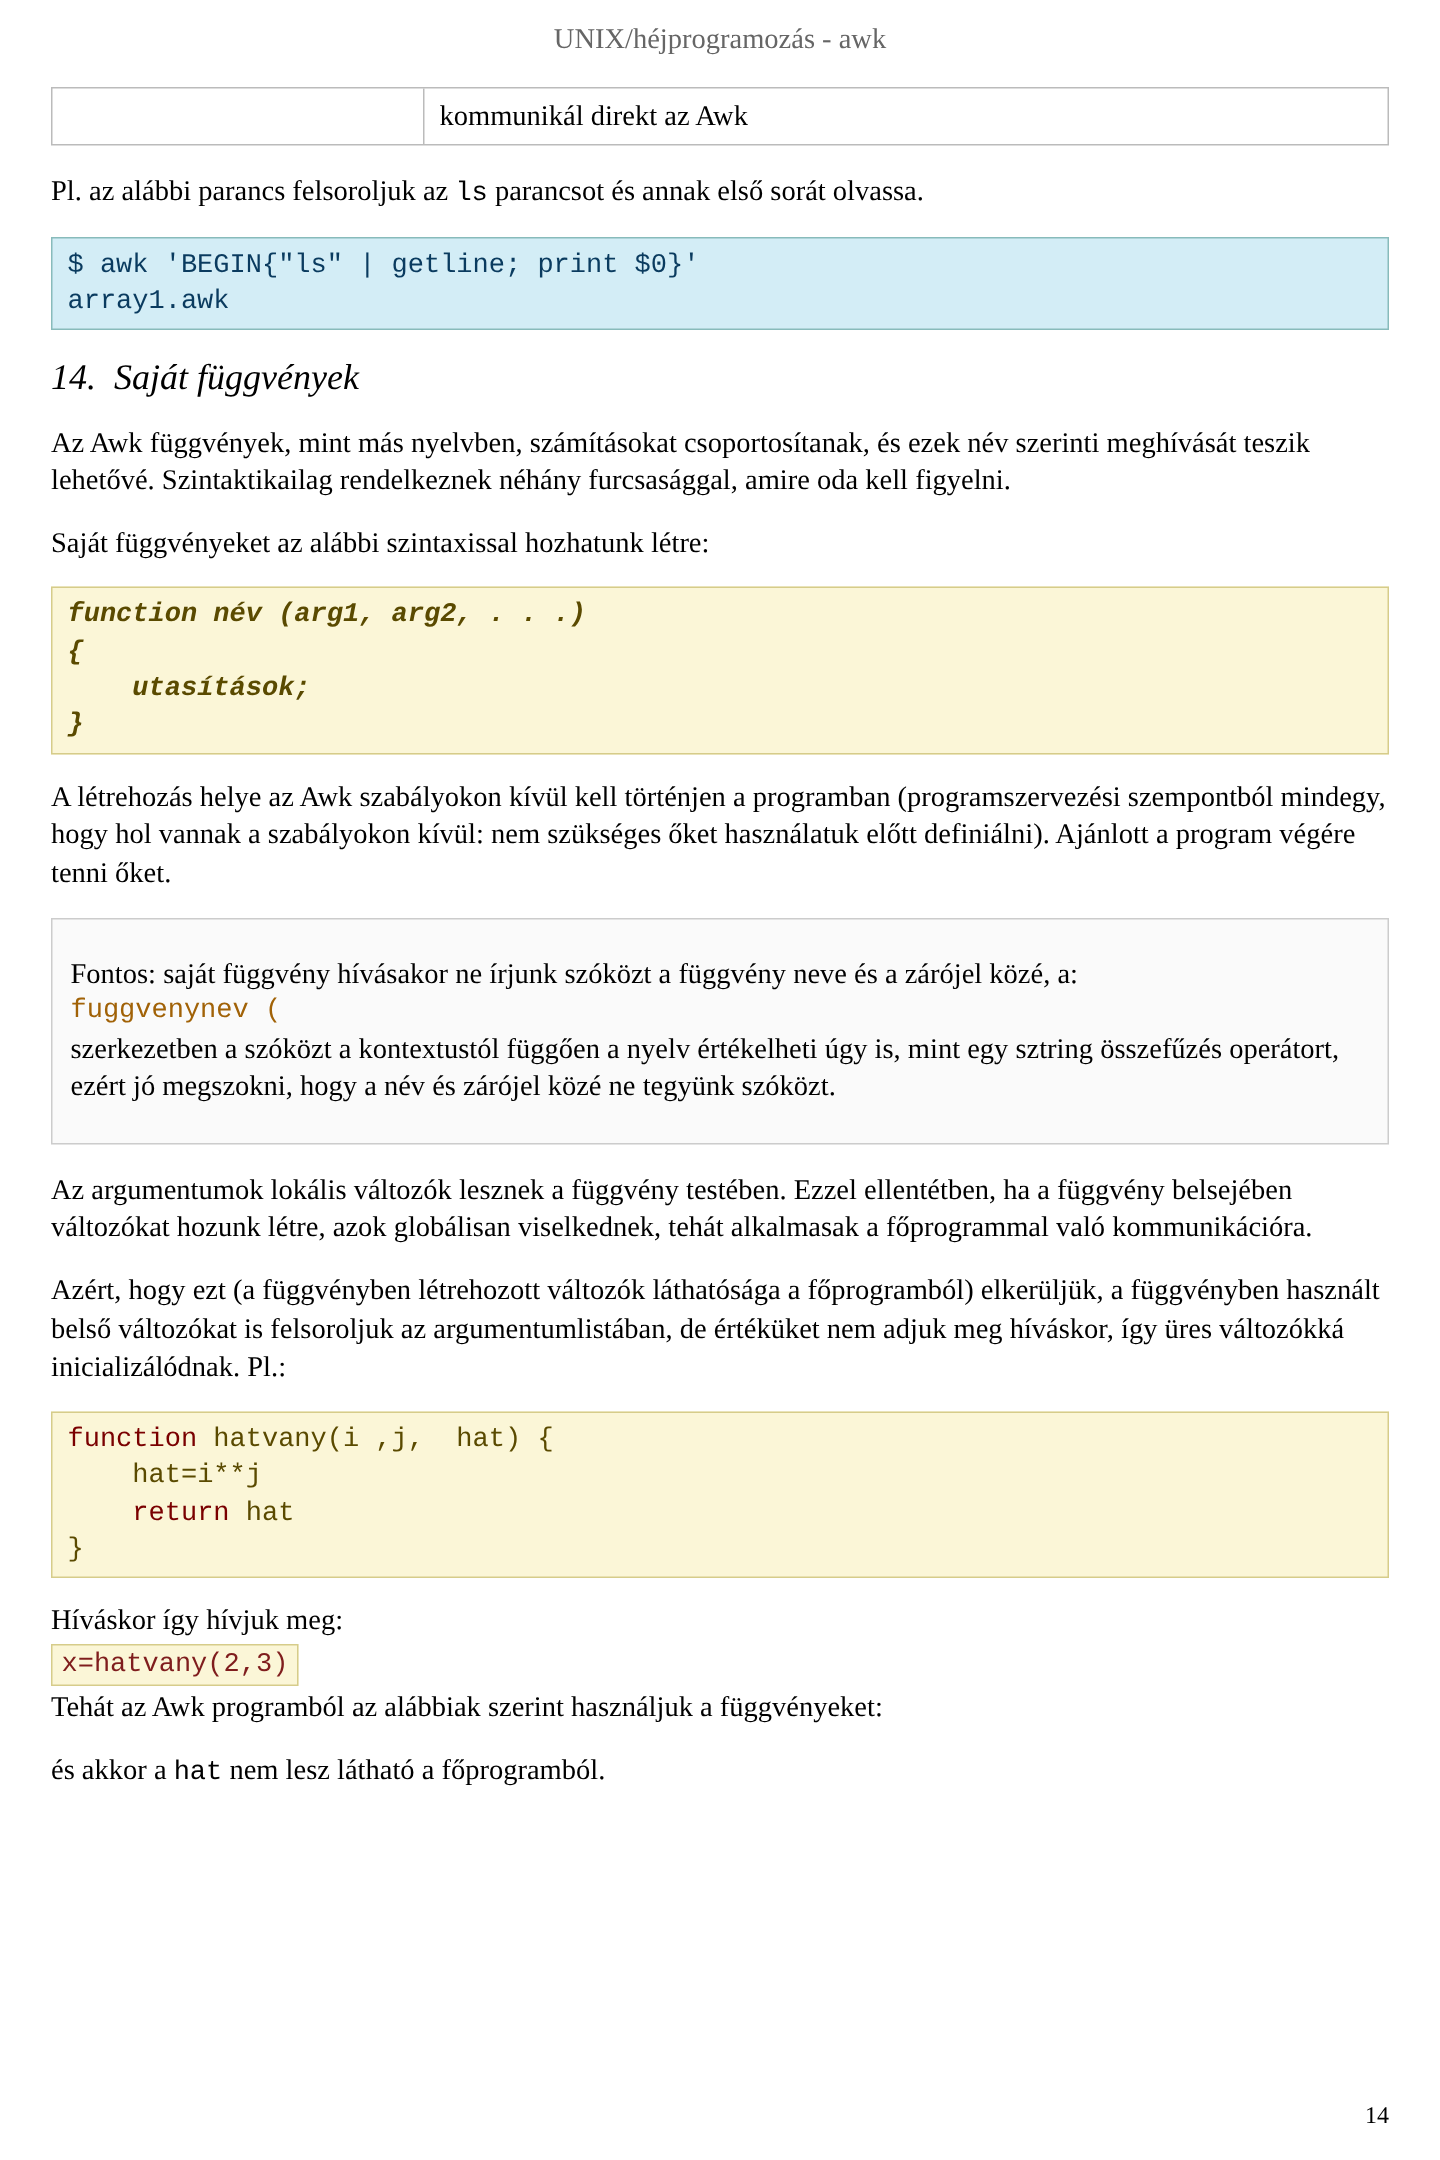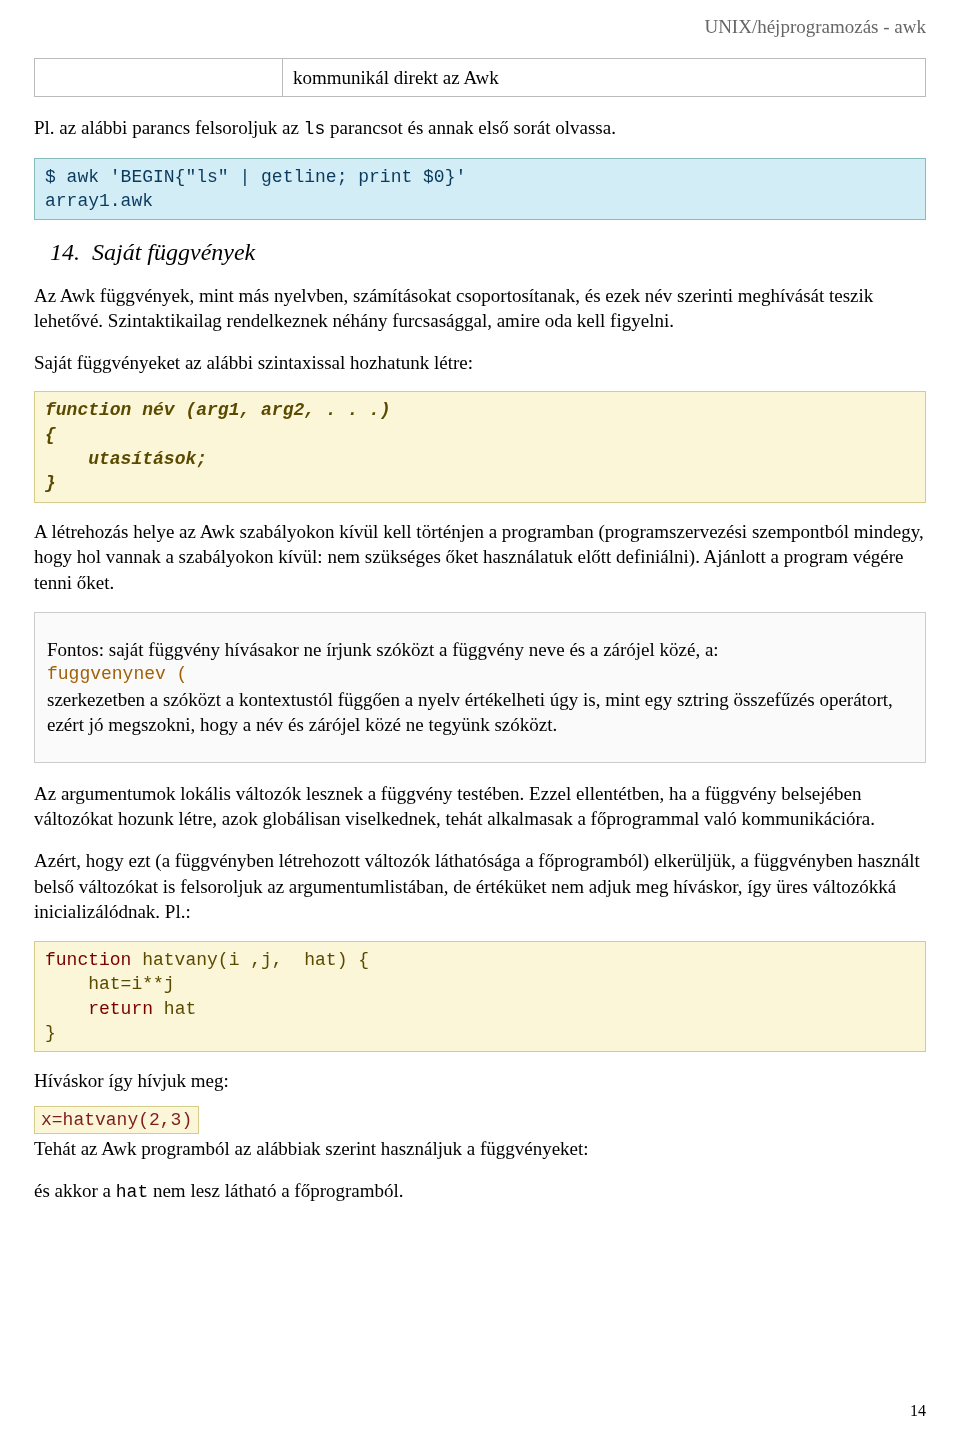--- a/index.html
+++ b/index.html
@@ -13,21 +13,21 @@
   }
   .page {
     width: 960px;
     min-height: 1440px;
     box-sizing: border-box;
     padding: 14px 34px 20px 34px;
     position: relative;
     margin: 0 auto;
   }
   .runhead {
-    text-align: right;
+    text-align: center;
     color: #666;
     font-size: 19px;
     margin-bottom: 18px;
   }
   .tablewrap {
     border: 1px solid #bbb;
     background: #fff;
     margin-bottom: 18px;
   }
   .tr { display: flex; }
@@ -76,21 +76,21 @@
   }
   .notebox .mono {
     font-family: "Courier New", monospace;
     font-size: 18px;
     color: #a16207;
   }
   h2.sect {
     font-size: 24px;
     font-style: italic;
     font-weight: normal;
-    margin: 8px 0 14px 16px;
+    margin: 8px 0 14px 0;
   }
   .inline-yellow {
     display: inline-block;
     background: #fbf6d7;
     border: 1px solid #d6cc8a;
     padding: 1px 6px;
     font-family: "Courier New", monospace;
     font-size: 18px;
     color: #7f1d1d;
   }
@@ -145,21 +145,21 @@
 
   <p>Az argumentumok lokális változók lesznek a függvény testében. Ezzel ellentétben, ha a függvény belsejében változókat hozunk létre, azok globálisan viselkednek, tehát alkalmasak a főprogrammal való kommunikációra.</p>
 
   <p>Azért, hogy ezt (a függvényben létrehozott változók láthatósága a főprogramból) elkerüljük, a függvényben használt belső változókat is felsoroljuk az argumentumlistában, de értéküket nem adjuk meg híváskor, így üres változókká inicializálódnak. Pl.:</p>
 
   <div class="yellowbox"><span class="kw2">function </span><span>hatvany(i ,j,  hat) {</span>
 <span>    hat=i**j</span>
 <span>    </span><span class="kw2">return</span><span> hat</span>
 <span>}</span></div>
 
-  <div style="margin-bottom:12px;">Híváskor így hívjuk meg:</div>
+  <div style="margin-bottom:2px;">Híváskor így hívjuk meg:</div>
   <div style="margin-bottom:2px;">
     <span class="inline-yellow">x=hatvany(2,3)</span>
   </div>
   <p>Tehát az Awk programból az alábbiak szerint használjuk a függvényeket:</p>
 
   <p>
     <span>és akkor a </span><span class="code-inline">hat</span><span> nem lesz látható a főprogramból.</span>
   </p>
 
   <div class="pagenum">14</div>

